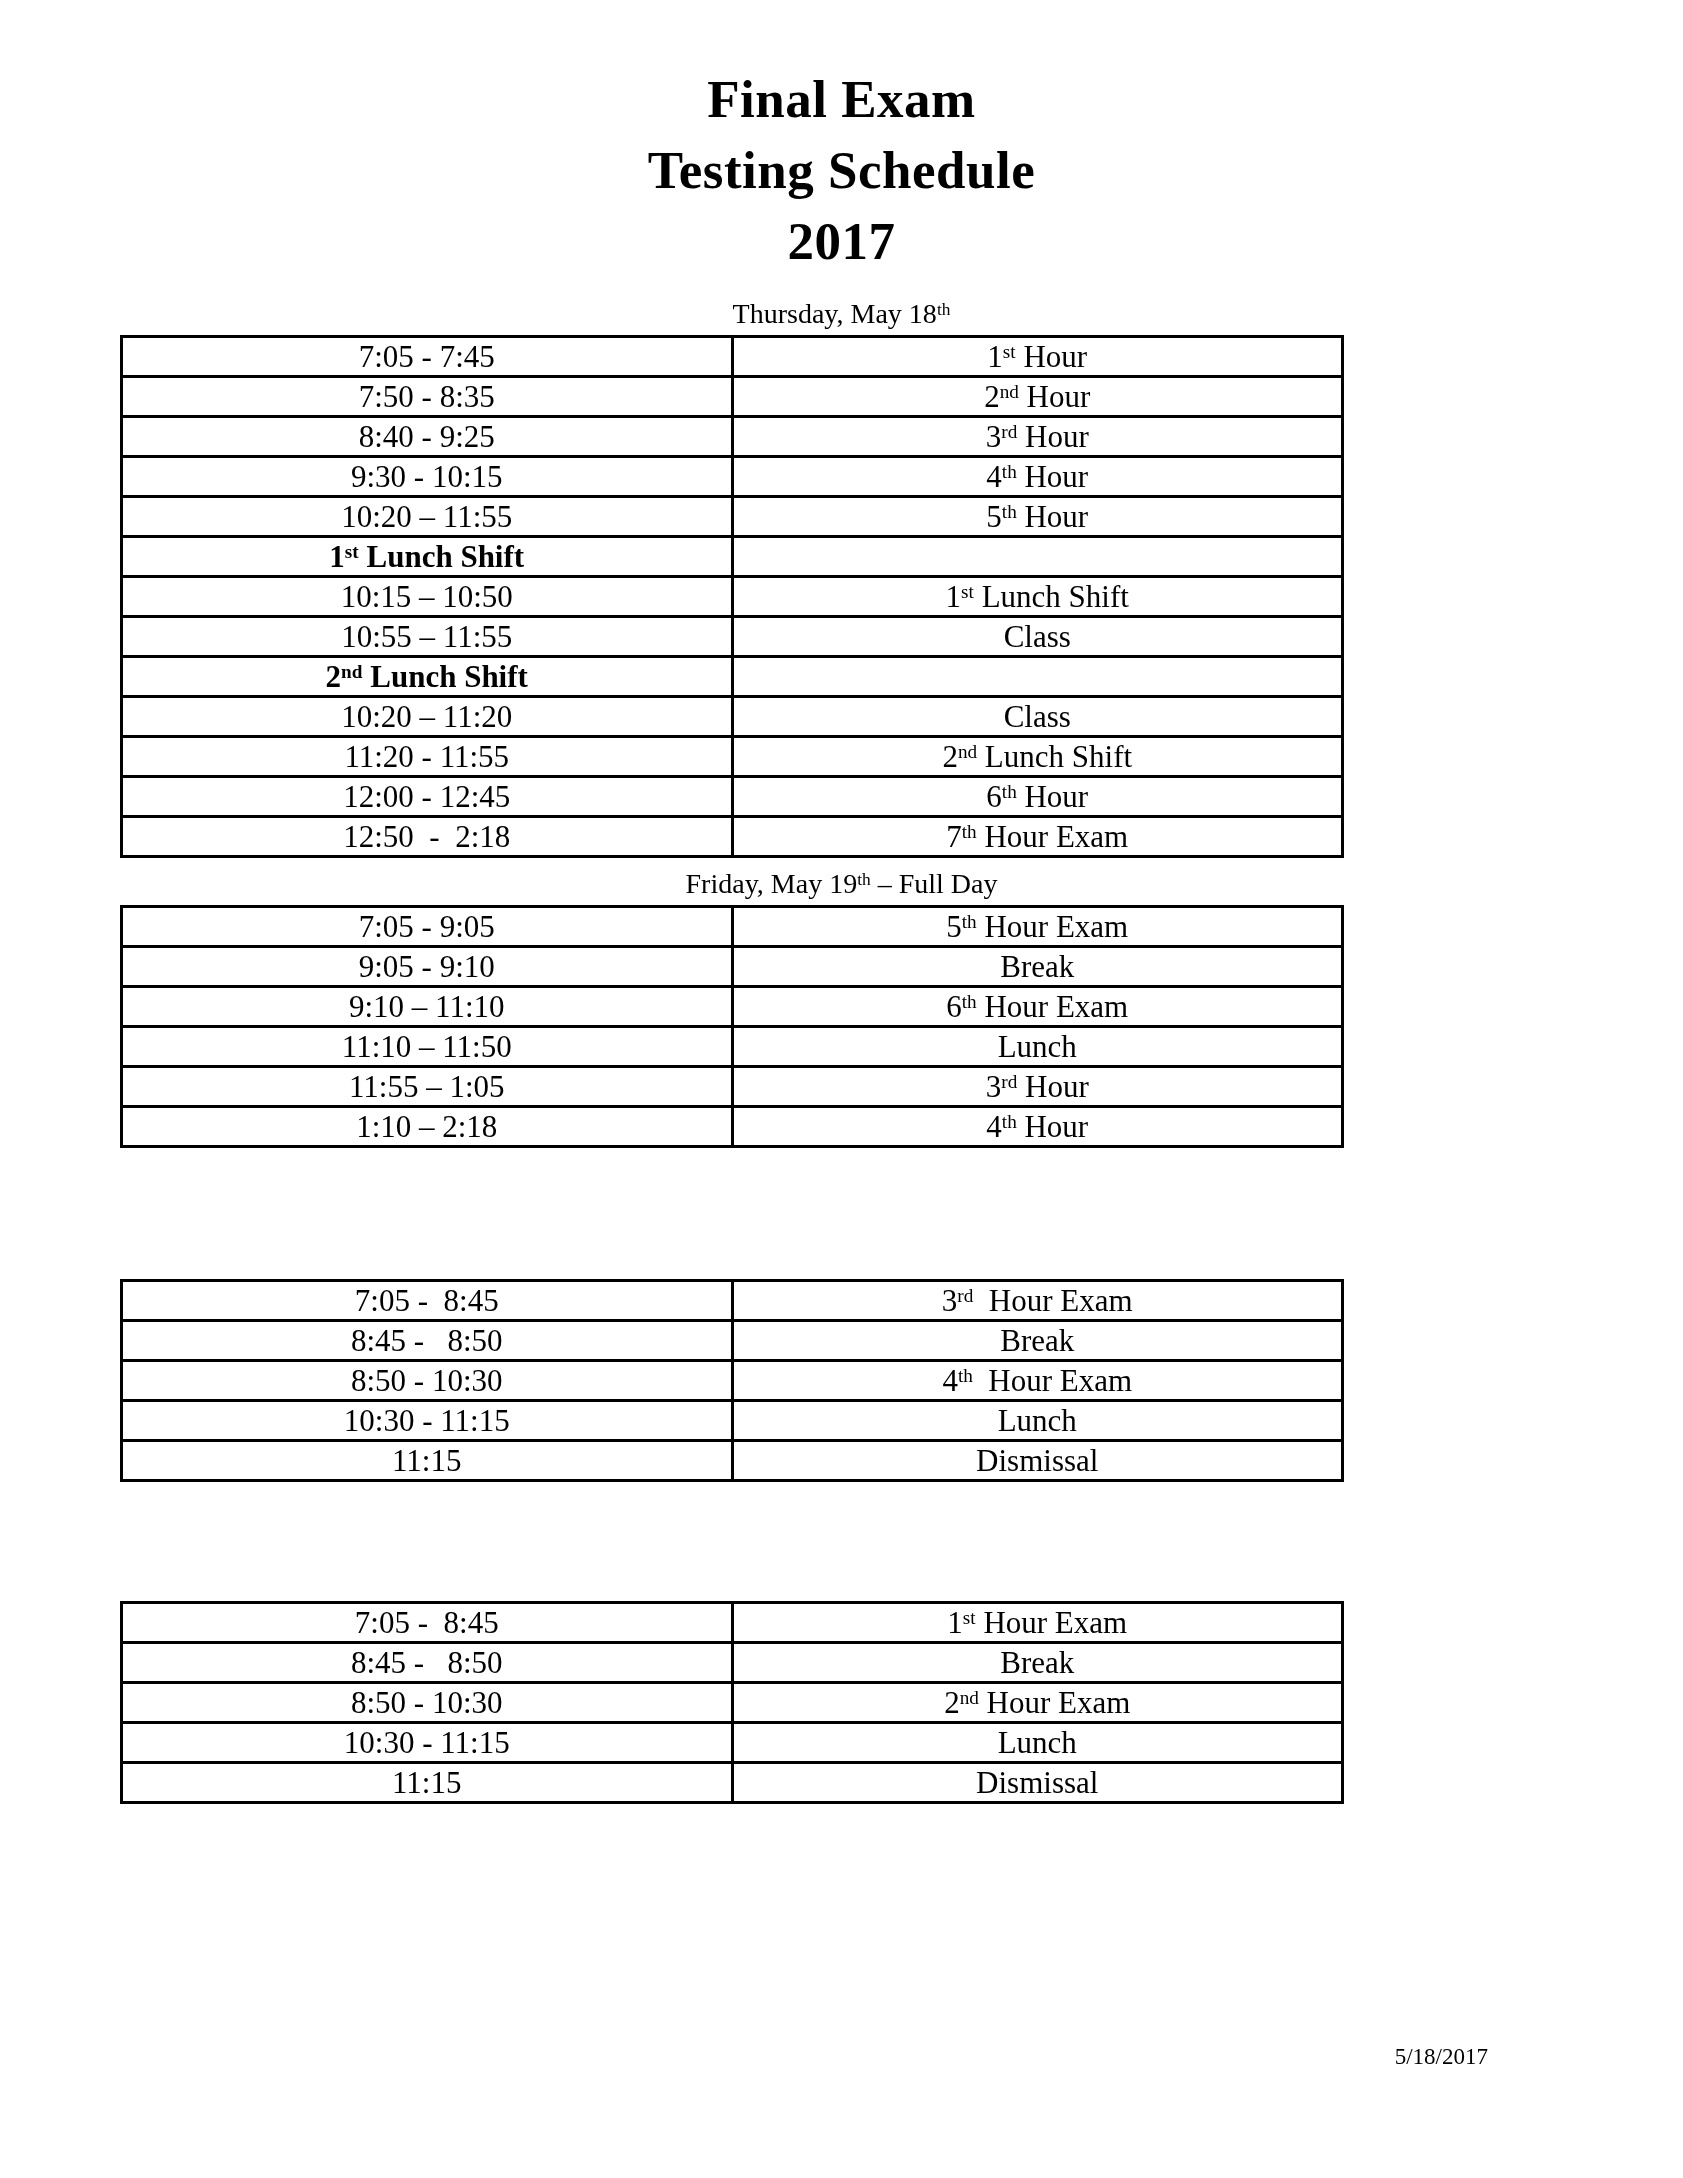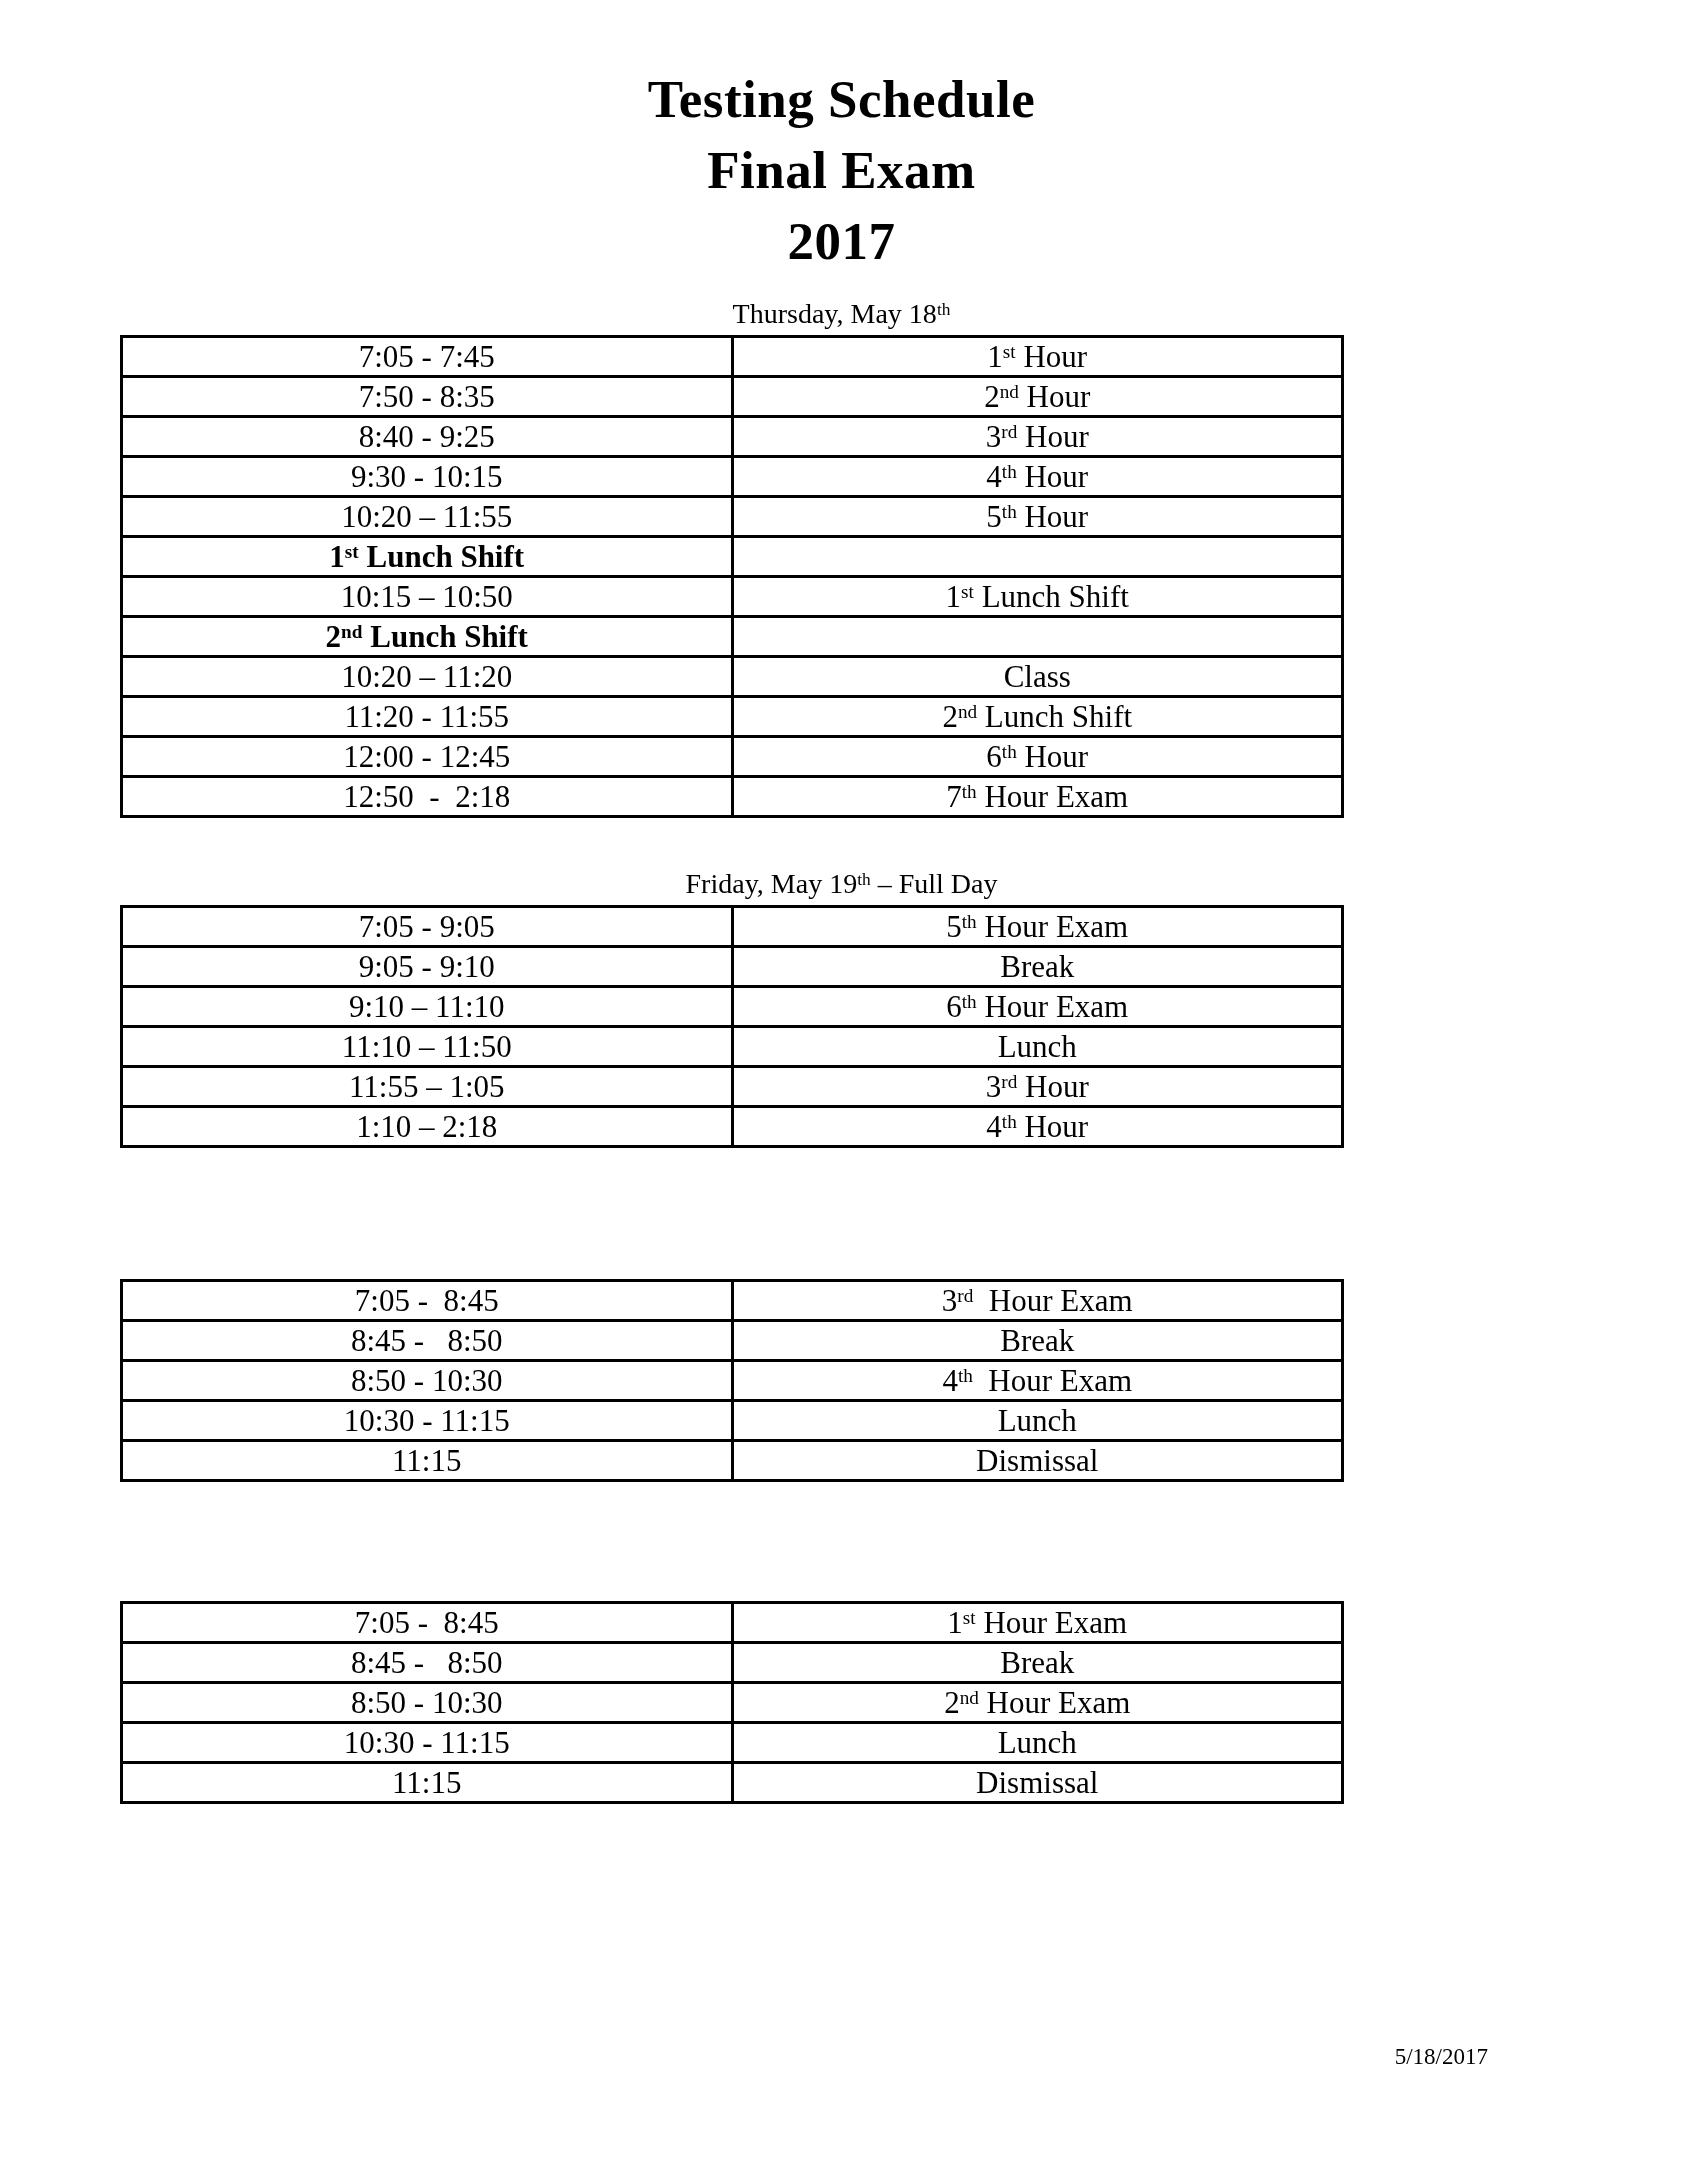--- a/index.html
+++ b/index.html
@@ -77,22 +77,22 @@
     line-height: 40px;
     text-align: right;
   }
 </style>
 </head>
 <body>
 
 <div class="page">
 
   <div class="title-block">
+    <div>Final Exam</div>
     <div>Testing Schedule</div>
-    <div>Final Exam</div>
     <div>2017</div>
   </div>
 
   <div class="section" style="top:293px">
     <div class="section-heading">Thursday, May 18<sup>th</sup></div>
     <table class="schedule">
         <tbody>
           <tr>
             <td>7:05 - 7:45</td>
             <td>1<sup>st</sup> Hour</td>
@@ -115,20 +115,24 @@
           </tr>
           <tr>
             <td class="bold">1<sup>st</sup> Lunch Shift</td>
             <td></td>
           </tr>
           <tr>
             <td>10:15 – 10:50</td>
             <td>1<sup>st</sup> Lunch Shift</td>
           </tr>
           <tr>
+            <td>10:55 – 11:55</td>
+            <td>Class</td>
+          </tr>
+          <tr>
             <td class="bold">2<sup>nd</sup> Lunch Shift</td>
             <td></td>
           </tr>
           <tr>
             <td>10:20 – 11:20</td>
             <td>Class</td>
           </tr>
           <tr>
             <td>11:20 - 11:55</td>
             <td>2<sup>nd</sup> Lunch Shift</td>

